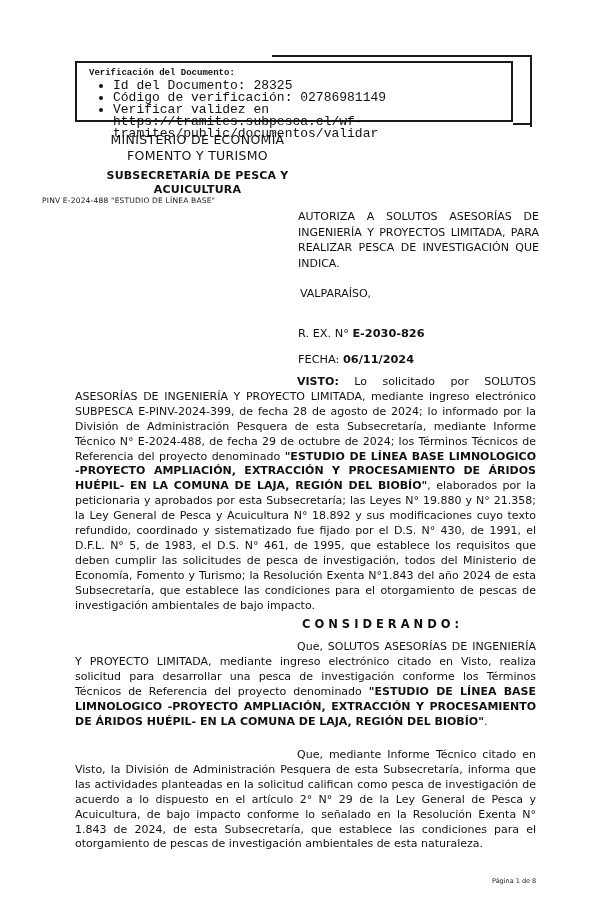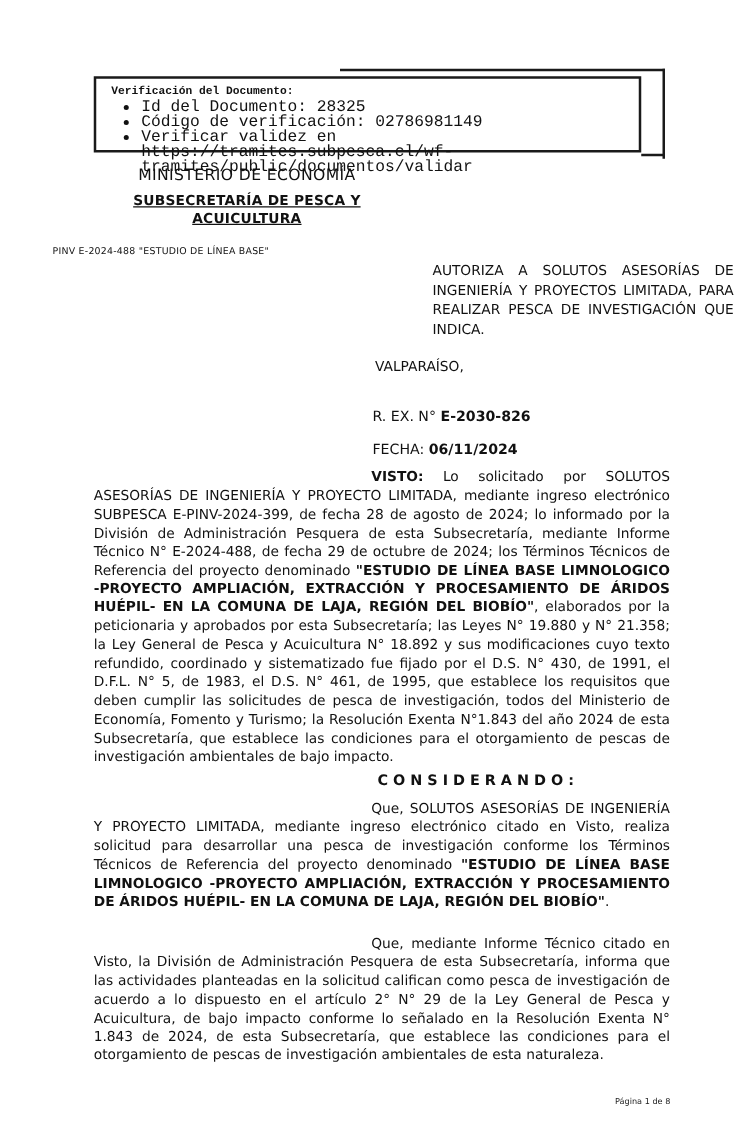--- a/index.html
+++ b/index.html
@@ -68,38 +68,36 @@
     line-height: 15.5px;
     letter-spacing: 0.3px;
   }
   .subsec {
     margin-top: 6px;
   }
   .subsec-line {
     font-size: 11px;
     line-height: 14px;
     font-weight: bold;
-    text-decoration: underline;
     letter-spacing: 0.2px;
     text-align: center;
   }
   .project-ref {
     position: absolute;
     left: 42px; top: 196px;
     font-size: 7.5px;
     letter-spacing: 0.2px;
   }
   .title-block {
     position: absolute;
     left: 298px; top: 209px;
     width: 241px;
     font-size: 11px;
     line-height: 15.5px;
     text-align: justify;
-    margin-left: 48px;
   }
   .city {
     position: absolute;
     left: 300px; top: 287px;
     font-size: 11px;
   }
   .res-line {
     position: absolute;
     left: 298px; top: 327px;
     font-size: 11.3px;
@@ -148,20 +146,21 @@
     <div class="vbox-title">Verificación del Documento:</div>
     <ul>
       <li>Id del Documento: 28325</li>
       <li>Código de verificación: 02786981149</li>
       <li>Verificar validez en https://tramites.subpesca.cl/wf-tramites/public/documentos/validar</li>
     </ul>
   </div>
 
   <div class="header-left">
     <div class="ministry-line">MINISTERIO DE ECONOMÍA</div>
+    <div class="ministry-line">FOMENTO Y TURISMO</div>
     <div class="subsec">
       <div class="subsec-line">SUBSECRETARÍA DE PESCA Y</div>
       <div class="subsec-line">ACUICULTURA</div>
     </div>
   </div>
 
   <div class="project-ref">PINV E-2024-488 "ESTUDIO DE LÍNEA BASE"</div>
 
   <div class="title-block">AUTORIZA A SOLUTOS ASESORÍAS DE INGENIERÍA Y PROYECTOS LIMITADA, PARA REALIZAR PESCA DE INVESTIGACIÓN QUE INDICA.</div>
 

